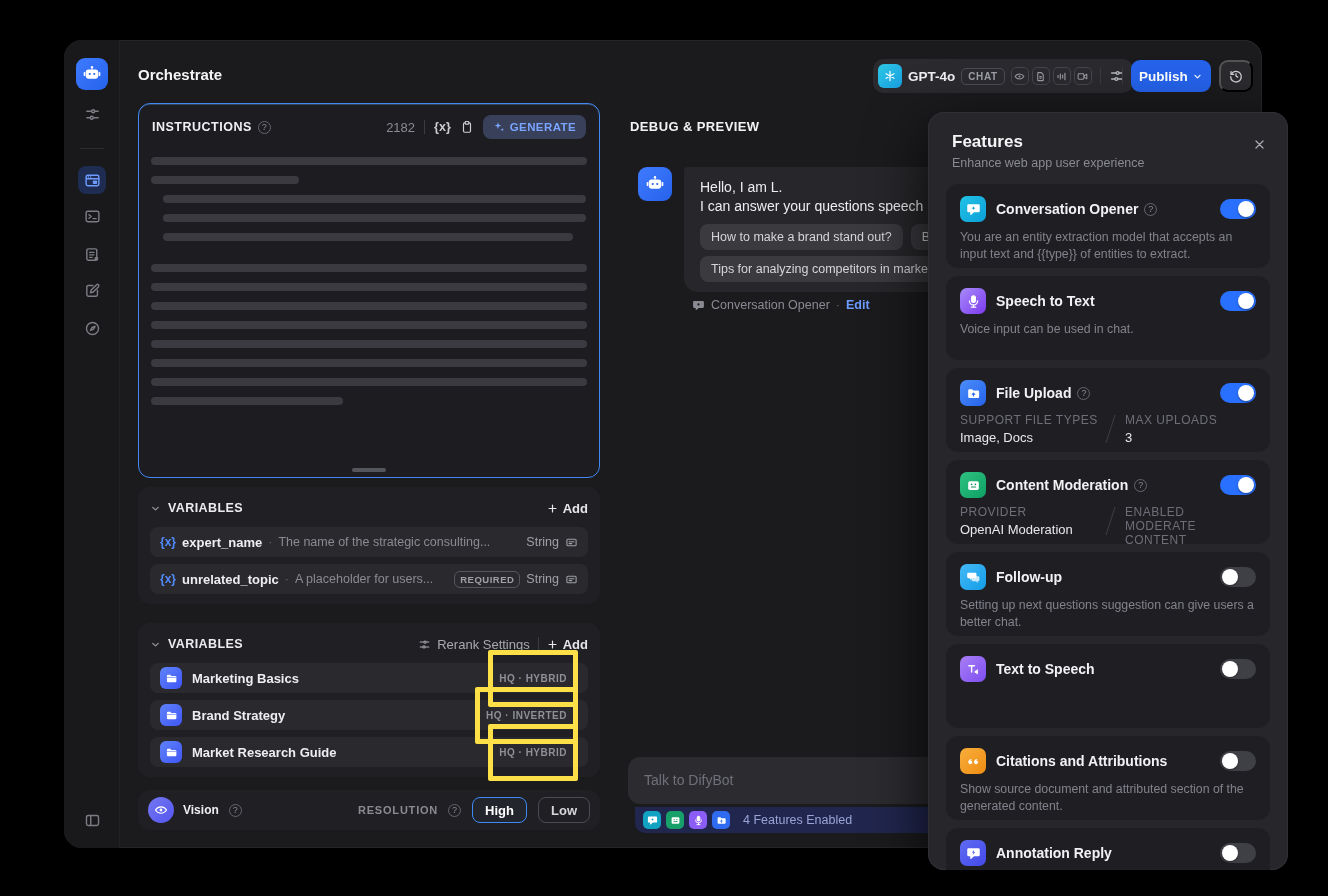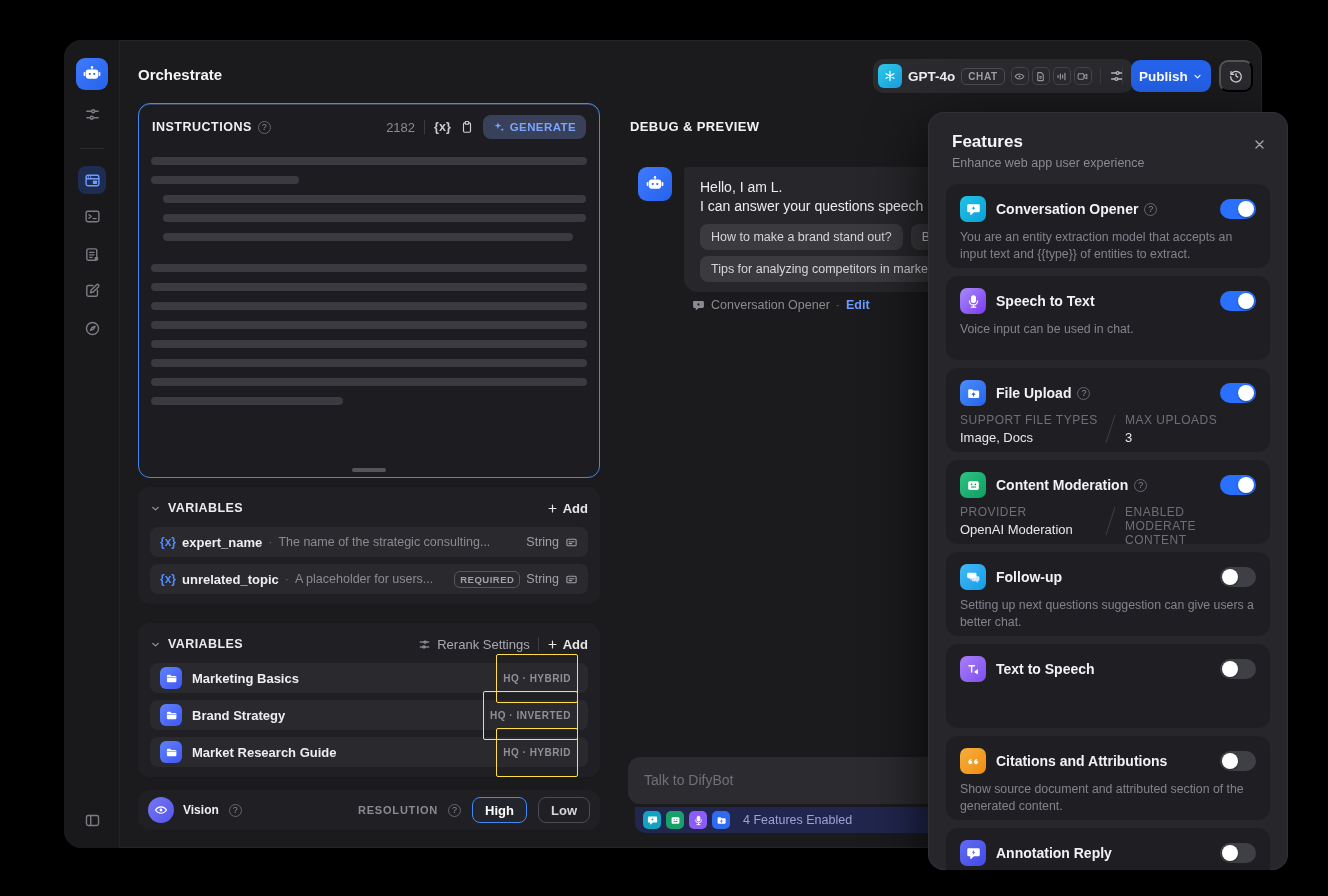--- a/index.html
+++ b/index.html
@@ -93,21 +93,21 @@
   .req-badge { font-size:9.5px; font-weight:700; letter-spacing:.5px; color:#9fa0a8;
     border:1px solid #56565e; border-radius:6px; padding:2px 5px; flex:none; }
   .var-type { color:#9fa0a8; flex:none; }
   .type-ic { color:#9fa0a8; display:flex; flex:none; } .type-ic svg { width:13px; height:13px; }
 
   .kn-ic { width:22px; height:22px; border-radius:6px; background:linear-gradient(135deg,#5e83fb,#4056f4);
     display:flex; align-items:center; justify-content:center; flex:none; }
   .kn-ic svg { width:13px; height:13px; }
   .kn-name { color:#eeeef1; font-weight:700; font-size:13px; flex:1; margin-left:4px; }
   .kn-badge { font-size:10px; font-weight:600; letter-spacing:.5px; color:#8f8f98;
-    border:1px solid #fde047; border-radius:2px; padding:18px 6px; }
+    border:5px solid #fde047; border-radius:2px; padding:18px 6px; }
 
   #vision-card { margin-top:13px; height:40px; display:flex; align-items:center; padding:0 10px; gap:4px; }
   .vis-ic { width:26px; height:26px; border-radius:50%; background:linear-gradient(135deg,#7577f2,#5356ee);
     display:flex; align-items:center; justify-content:center; }
   .vis-ic svg { width:14px; height:14px; }
   .vis-label { font-size:12px; font-weight:700; color:#eeeef1; margin-left:5px; }
   .res-label { margin-left:auto; font-size:11px; font-weight:700; letter-spacing:.8px; color:#8a8a92; }
   .res-btn { height:26px; padding:0 12px; border-radius:8px; font-size:13px; font-weight:600;
     background:transparent; border:1px solid #4b4b53; color:#d6d6da; margin-left:7px; }
   .res-btn.sel { border:1.5px solid #4089f5; color:#fff; background:#23252c; font-weight:700; }

